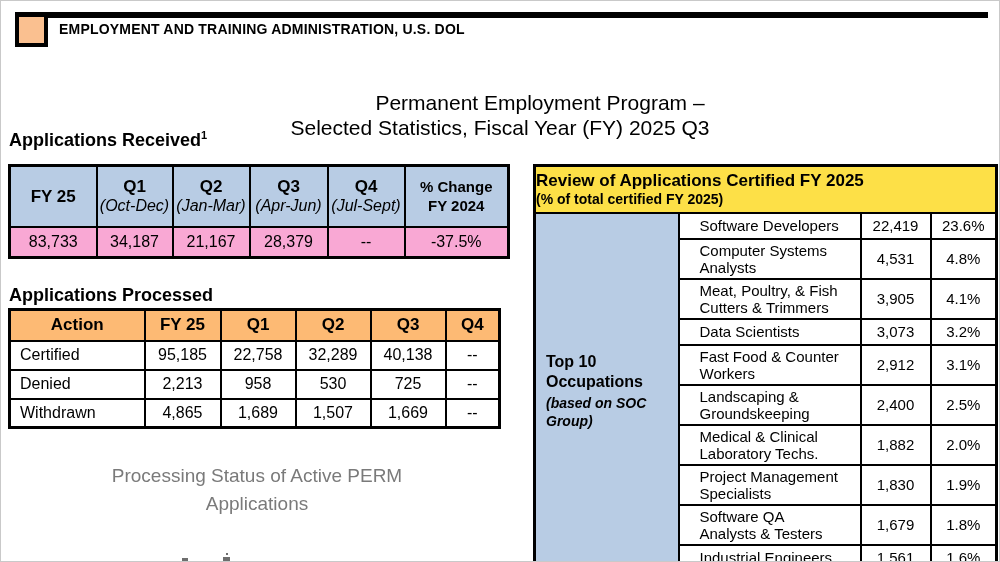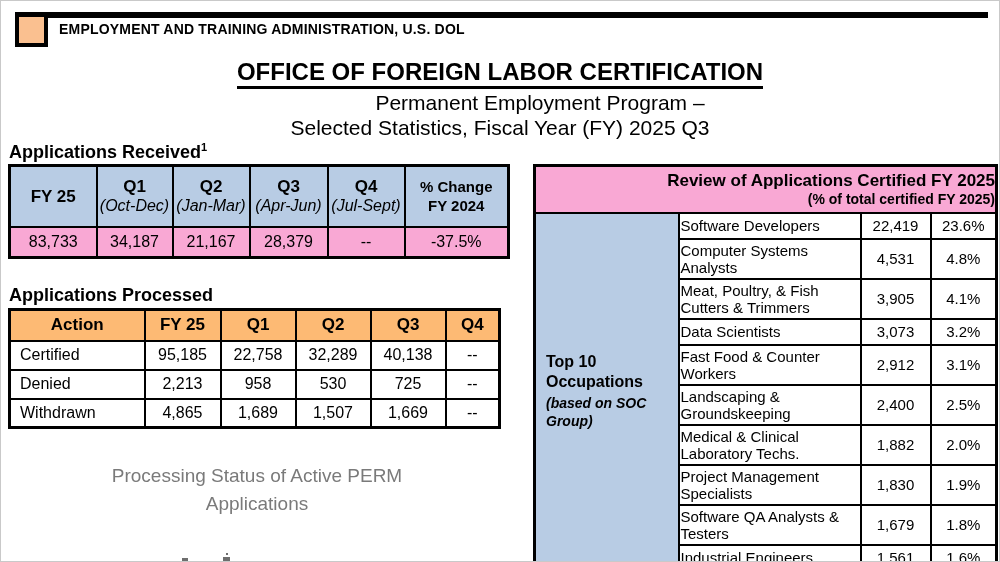--- a/index.html
+++ b/index.html
@@ -28,21 +28,21 @@
     font-size: 24px; font-weight: bold; color: #000;
     border-bottom: 3px solid #000; padding-bottom: 1px;
   }
   .subtitle { position: absolute; left: 0; width: 100%; text-align: center; font-size: 21px; color: #000; }
   .subtitle.s1 { top: 90px; margin-left: 40px; }
   .subtitle.s2 { top: 115px; }
 
   
   .sec-heading { position: absolute; left: 8px; font-size: 18px; font-weight: bold; color: #000; }
   .sec-heading sup { font-size: 11px; }
-  .h-received { top: 140px; }
+  .h-received { top: 128px; }
   .h-processed { top: 284px; }
 
   
   table.tbl { border-collapse: collapse; table-layout: fixed; position: absolute; border: 3px solid #000; }
   table.tbl th, table.tbl td { border: 2px solid #000; color: #000; overflow: hidden; }
 
   
   .received-table { left: 7px; top: 163px; width: 499px; }
   .received-table th { background: #B8CCE4; height: 61px; vertical-align: middle; text-align: center; }
   .received-table .hlabel { font-size: 17px; font-weight: bold; line-height: 19px; }
@@ -51,28 +51,28 @@
   .received-table td { height: 31px; text-align: center; font-size: 16px; background: #f9a8d4; }
 
   
   .processed-table { left: 7px; top: 307px; width: 490px; }
   .processed-table th { background: #fdba74; height: 31px; text-align: center; font-size: 17px; font-weight: bold; vertical-align: middle; }
   .processed-table td { height: 29px; text-align: center; font-size: 16px; background: #fff; vertical-align: middle; }
   .processed-table td.left { text-align: left; padding-left: 9px; }
 
   
   .review-table { left: 532px; top: 163px; width: 462px; height: 395px; }
-  .review-table th.review-head { background: #f9a8d4; height: 47px; text-align: right; vertical-align: middle; }
+  .review-table th.review-head { background: #fde047; height: 47px; text-align: left; vertical-align: middle; }
   .review-table .rh1 { font-size: 17px; font-weight: bold; line-height: 20px; }
   .review-table .rh2 { font-size: 14px; font-weight: bold; line-height: 16px; }
   .review-table td { background: #fff; font-size: 15px; vertical-align: middle; }
   .review-table td.top10 { background: #B8CCE4; text-align: left; padding: 8px 10px; vertical-align: middle; }
   .review-table .t10-main { font-size: 16px; font-weight: bold; line-height: 20px; }
   .review-table .t10-note { font-size: 14px; font-weight: bold; font-style: italic; line-height: 18px; margin-top: 2px; }
-  .review-table td.occ { text-align: left; padding: 2px 1px; line-height: 17px; }
+  .review-table td.occ { text-align: left; padding: 2px 20px; line-height: 17px; }
   .review-table td.cnt, .review-table td.pct { text-align: center; }
   .review-table tr.single { height: 26px; }
 
   
   .chart-title {
     position: absolute; left: 16px; top: 461px; width: 480px;
     text-align: center; color: #7a7a7a; font-size: 19px; line-height: 28px;
   }
   .cutmark { position: absolute; background: #6e6e6e; }
   .cutmark.m1 { left: 181px; top: 557px; width: 6px; height: 4px; }
@@ -81,21 +81,20 @@
 </style>
 </head>
 <body>
 
 <div class="page">
 
   <div class="top-rule"></div>
   <div class="logo-square"></div>
   <div class="agency">EMPLOYMENT AND TRAINING ADMINISTRATION, U.S. DOL</div>
 
-  <div class="main-title"><span>OFFICE OF FOREIGN LABOR CERTIFICATION</span></div>
   <div class="subtitle s1">Permanent Employment Program –</div>
   <div class="subtitle s2">Selected Statistics, Fiscal Year (FY) 2025 Q3</div>
 
   <div class="sec-heading h-received"><span>Applications Received</span><sup>1</sup></div>
 
   <table class="tbl received-table">
     <colgroup>
       <col style="width:87px">
         <col style="width:76px">
         <col style="width:77px">

